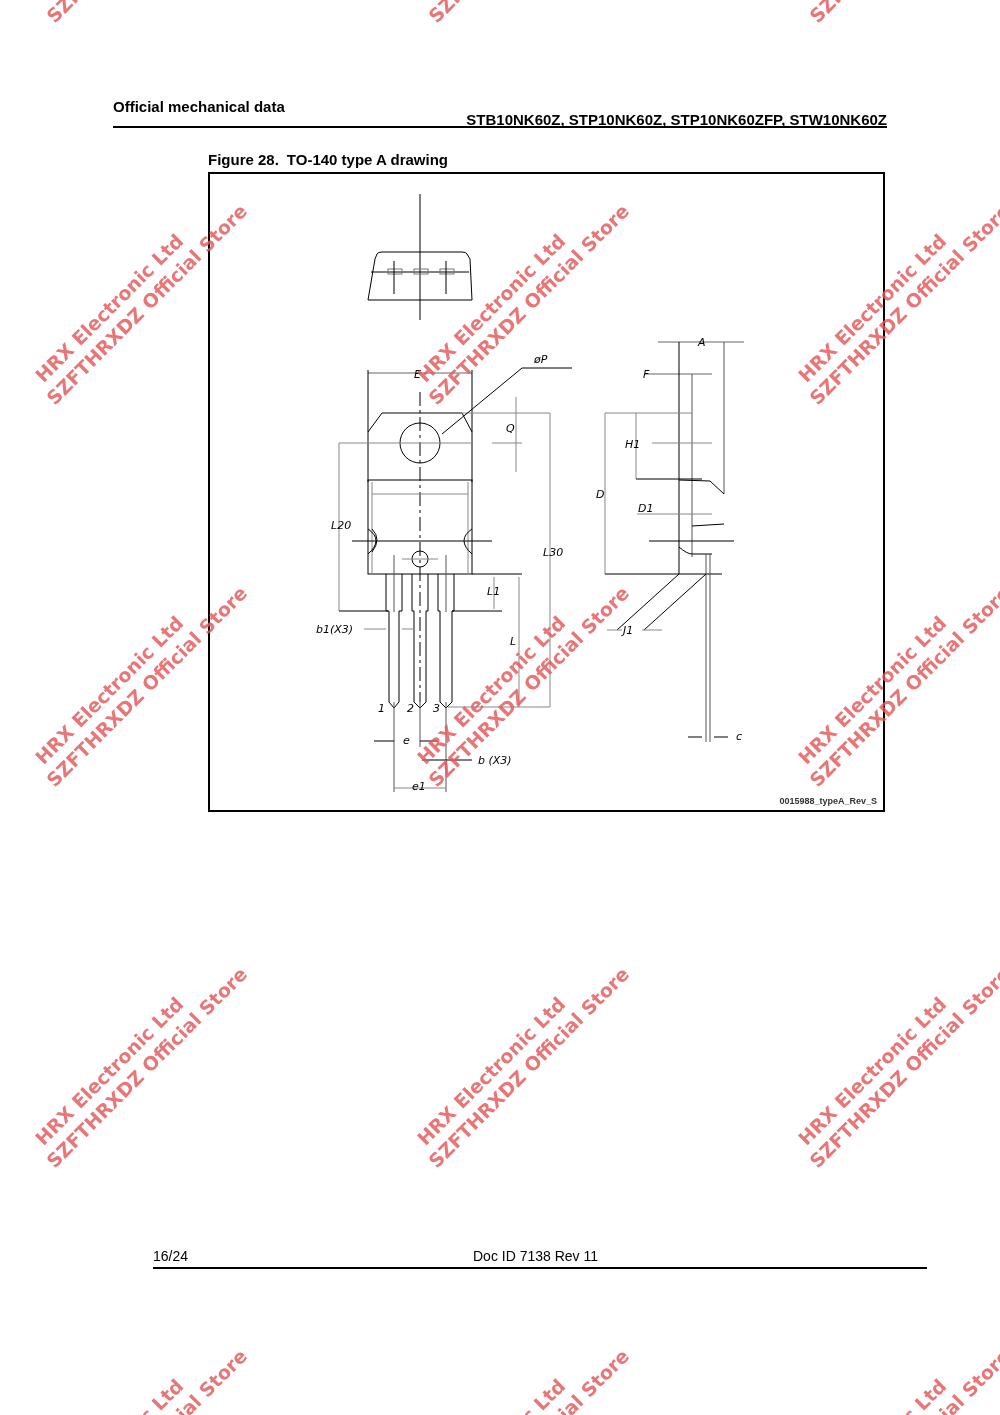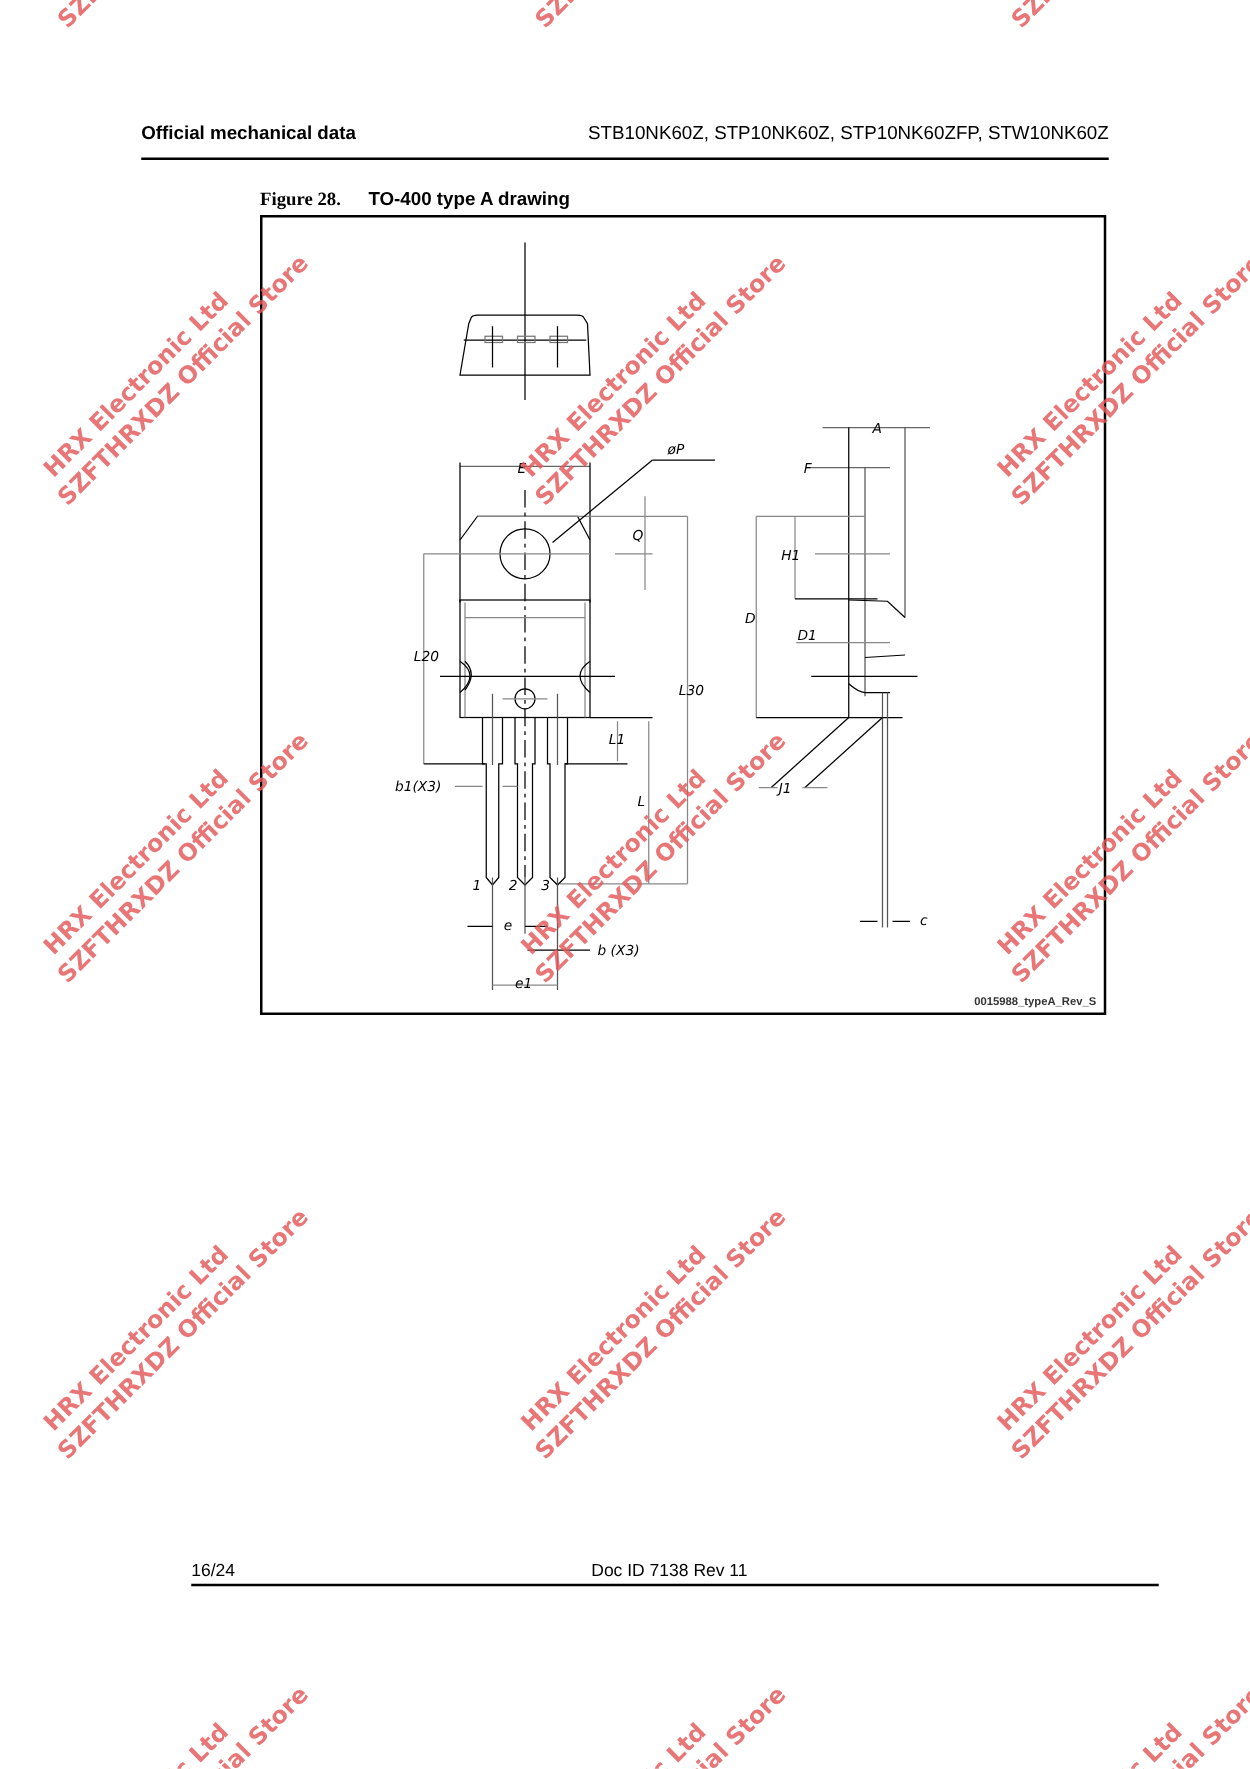--- a/index.html
+++ b/index.html
@@ -5,25 +5,25 @@
     html, body { margin: 0; padding: 0; }
     body {
       width: 1000px; height: 1415px; background: #ffffff; position: relative; overflow: hidden;
       font-family: "Liberation Sans", sans-serif; color: #000;
     }
     .header {
       position: absolute; left: 113px; top: 98px; width: 774px; height: 28px;
       border-bottom: 2px solid #000;
     }
     .header .left { position: absolute; left: 0; top: 0; font-size: 15px; font-weight: bold; }
-    .header .right { position: absolute; right: 0; top: 0; font-size: 15px; font-weight: normal; }
+    .header .right { position: absolute; right: 0; top: 13px; font-size: 15px; font-weight: bold; }
     .fig-caption {
       position: absolute; left: 208px; top: 151px; font-size: 15px; font-weight: bold;
     }
-    .fig-caption .num { margin-right: 22px; font-family: Liberation Serif, serif; }
+    .fig-caption .num { margin-right: 8px; }
     .figure-box {
       position: absolute; left: 208px; top: 172px; width: 677px; height: 640px;
       border: 2px solid #000; box-sizing: border-box;
     }
     .figure-box svg { position: absolute; left: 0; top: 0; }
     .fig-id {
       position: absolute; right: 6px; bottom: 4px; font-size: 9px; color: #333; font-weight: bold;
     }
     .footer {
       position: absolute; left: 113px; top: 1248px; width: 774px; height: 19px;
@@ -41,21 +41,21 @@
   </style>
 </head>
 <body>
 
 <div class="header">
   <span class="left">Official mechanical data</span>
   <span class="right">STB10NK60Z, STP10NK60Z, STP10NK60ZFP, STW10NK60Z</span>
 </div>
 
 <div class="fig-caption">
-  <span class="num">Figure 28.</span><span>TO-400 type A drawing</span>
+  <span class="num">Figure 28.</span><span>TO-140 type A drawing</span>
 </div>
 
 <div class="figure-box">
   <svg width="677" height="640" viewBox="0 0 677 640" fill="none" stroke="#000" stroke-width="1">
 
     <g transform="translate(-208,-172)">
       <line x1="418" y1="192" x2="418" y2="318"></line>
       <path d="M373 257 L375 252 Q376 250 380 250 L460 250 Q464 250 465 252 L468 257 L470 298 L366 298 Z"></path>
       <line x1="369" y1="270" x2="467" y2="270"></line>
       <rect x="386" y="267" width="14" height="5" stroke="#777"></rect>

